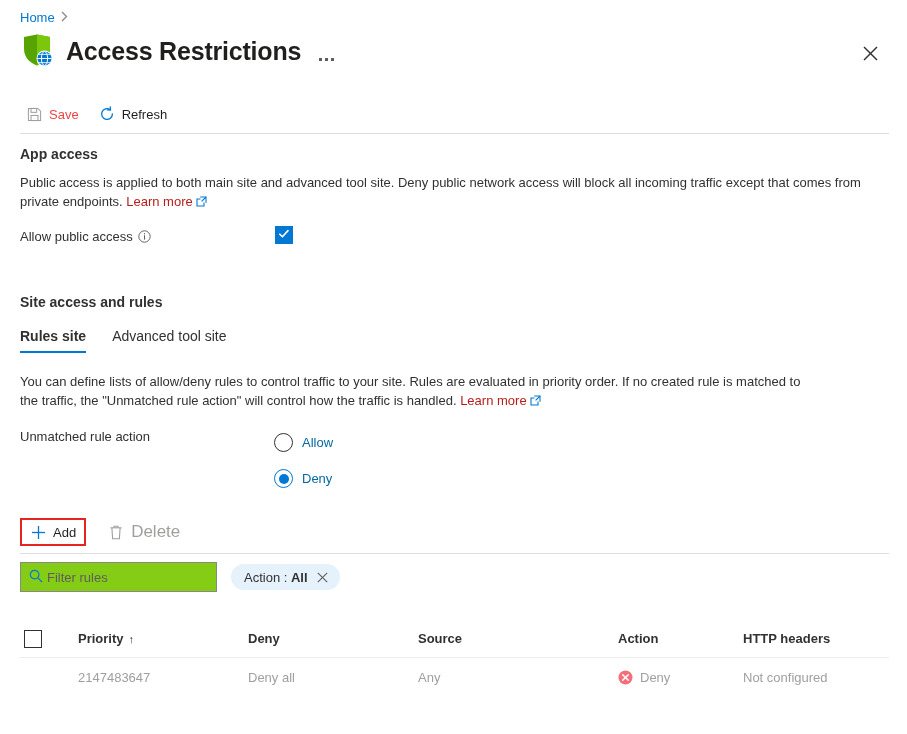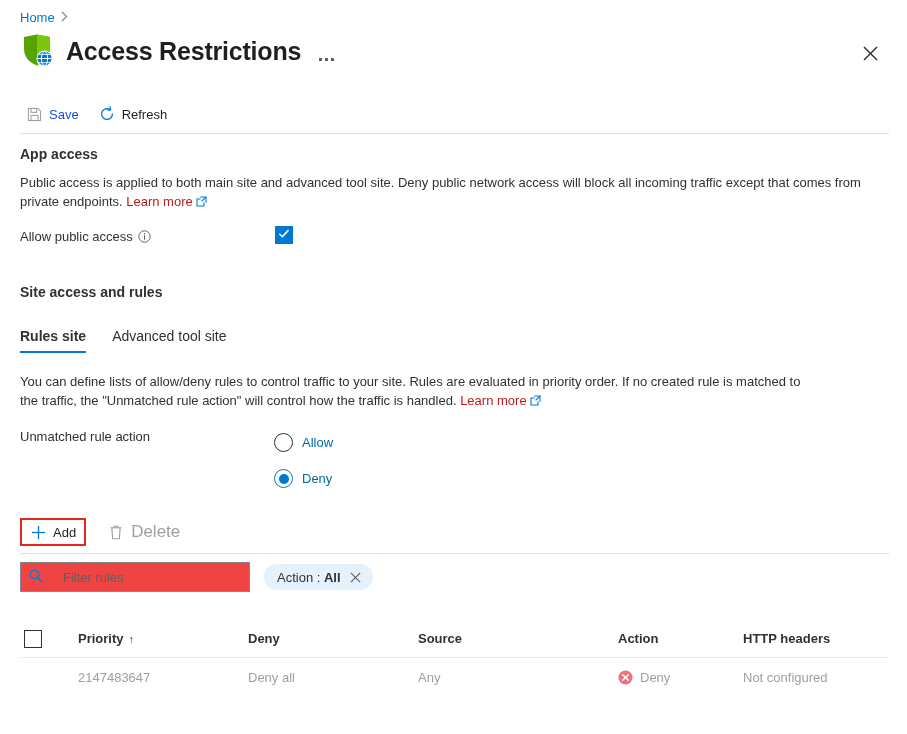--- a/index.html
+++ b/index.html
@@ -109,21 +109,21 @@
     height: 28px;
     box-sizing: border-box;
     cursor: pointer;
     font-size: 13px;
     color: #201f1e;
     background: transparent;
     border: none;
     font-family: inherit;
   }
   .cmd-btn.disabled {
-    color: #1d4ed8;
+    color: #ef4444;
     cursor: default;
     align-items: center;
   }
   .cmd-ico {
     width: 16px;
     height: 16px;
     display: flex;
     align-items: center;
     justify-content: center;
     flex: none;
@@ -309,29 +309,29 @@
   
   .filter-row {
     position: absolute;
     left: 20px;
     top: 562px;
     display: flex;
     align-items: center;
     gap: 14px;
   }
   .search-box {
-    width: 230px;
+    width: 197px;
     height: 30px;
     border: 1px solid #8a8886;
     box-sizing: border-box;
     display: flex;
     align-items: center;
-    gap: 20px;
+    gap: 4px;
     padding: 0 8px;
-    background: #ef4444;
+    background: #84cc16;
   }
   .search-box input {
     border: none;
     outline: none;
     font-family: inherit;
     font-size: 13px;
     color: #323130;
     flex: 1;
     background: transparent;
     padding: 0;
@@ -518,21 +518,21 @@
 </div>
 
 <div class="checkbox-blue" style="left:275px; top:226px;">
   <span>
     <svg width="12" height="12" viewBox="0 0 12 12" aria-hidden="true">
         <path d="M1.8 6.2 L4.4 8.8 L10 2.6" fill="none" stroke="#ffffff" stroke-width="1.6" stroke-linecap="round" stroke-linejoin="round"></path>
       </svg>
   </span>
 </div>
 
-<div class="section-h" style="top:284px;">Site access and rules</div>
+<div class="section-h" style="top:294px;">Site access and rules</div>
 
 <div class="tabs">
   <div class="tab active">
     <span>Rules site</span>
   </div>
   <div class="tab">
     <span>Advanced tool site</span>
   </div>
 </div>
 

